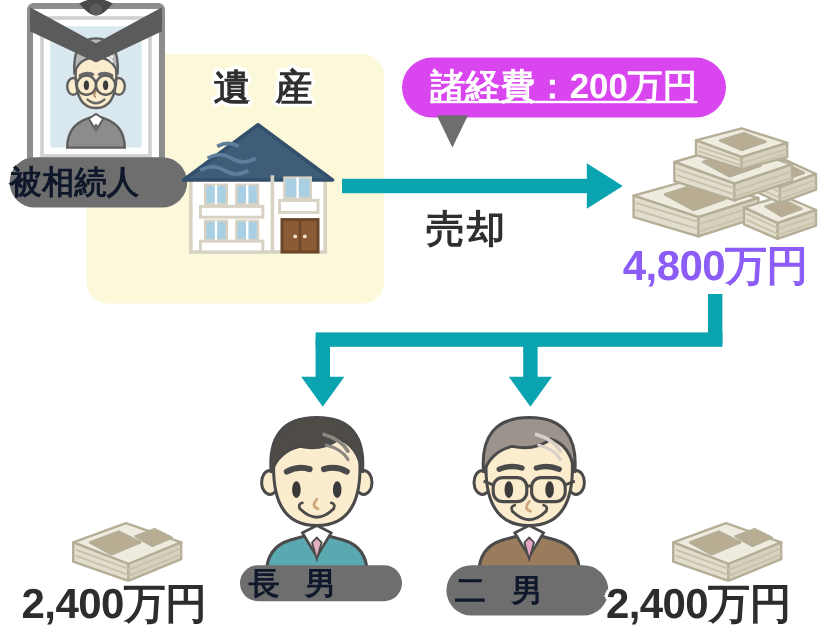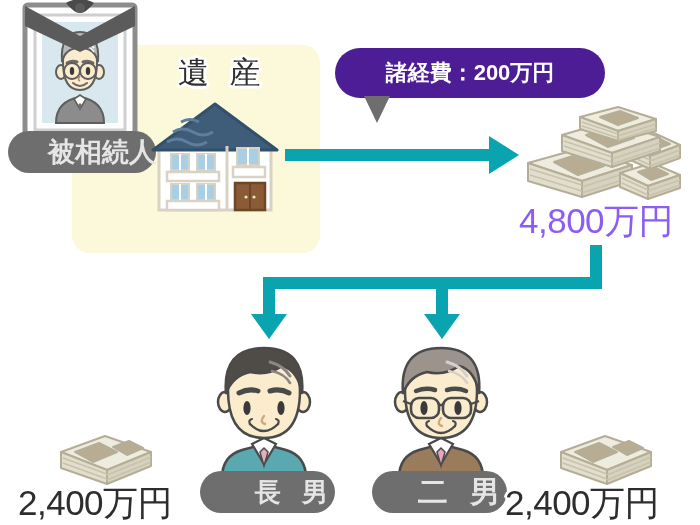--- a/index.html
+++ b/index.html
@@ -15,57 +15,57 @@
 
   
   .estate-panel{
     position:absolute;left:72px;top:45px;width:248px;height:208px;
     background:#fcf8da;border-radius:18px;
   }
 
   
   .otext{
     position:absolute;
-    font-weight:normal;
+    font-weight:bold;
     color:#333333;
     white-space:nowrap;
     letter-spacing:-0.5px;
     -webkit-text-stroke:0px;
     text-shadow:
       2px 0 0 #fff, -2px 0 0 #fff, 0 2px 0 #fff, 0 -2px 0 #fff,
       2px 2px 0 #fff, -2px 2px 0 #fff, 2px -2px 0 #fff, -2px -2px 0 #fff,
       3px 0 0 #fff, -3px 0 0 #fff, 0 3px 0 #fff, 0 -3px 0 #fff;
   }
   .estate-title{left:178px;top:52px;font-size:31px;letter-spacing:6px;color:#2f2f2f;}
   .amt-5000{left:142px;top:201px;font-size:35px;color:#2d2d2d;}
   .amt-4800{left:519px;top:198px;font-size:35px;color:#8b5cf6;}
   .amt-left{left:18px;top:480px;font-size:35px;color:#2d2d2d;}
   .amt-right{left:505px;top:480px;font-size:35px;color:#2d2d2d;}
   .sale-label{left:355px;top:170px;font-size:32px;color:#2f2f2f;letter-spacing:2px;}
 
   
   .pill{
     position:absolute;
     background:#6e6e6e;
-    color:#e5e5e5;
+    color:#0f172a;
     font-weight:bold;
-    display:flex;align-items:center;justify-content:flex-end;
+    display:flex;align-items:center;justify-content:flex-start;
     border-radius:999px;
     white-space:nowrap;
   }
   .pill-decedent{left:8px;top:131px;width:148px;height:42px;font-size:27px;letter-spacing:0px;}
-  .pill-son1{left:200px;top:471px;width:128px;height:42px;font-size:26px;letter-spacing:7px;padding-left:7px;}
-  .pill-son2{left:372px;top:471px;width:128px;height:42px;font-size:30px;letter-spacing:7px;padding-left:7px;}
+  .pill-son1{left:200px;top:471px;width:128px;height:30px;font-size:26px;letter-spacing:7px;padding-left:7px;}
+  .pill-son2{left:372px;top:471px;width:128px;height:42px;font-size:26px;letter-spacing:7px;padding-left:7px;}
 
   
   .bubble{
     position:absolute;left:335px;top:48px;width:270px;height:50px;
-    background:#4c1d95;border-radius:999px;
+    background:#d946ef;border-radius:999px;
     display:flex;align-items:center;justify-content:center;
-    color:#fff;font-weight:bold;font-size:22px;white-space:nowrap;
+    color:#fff;font-weight:bold;font-size:29px;white-space:nowrap;text-decoration:underline;
   }
   .bubble-tail{
     position:absolute;left:364px;top:96px;width:0;height:0;
     border-left:13px solid transparent;border-right:13px solid transparent;
     border-top:27px solid #6e6e6e;
   }
 
   
   .teal-h{
     position:absolute;left:285px;top:149px;width:212px;height:12px;background:#0aa3b0;
@@ -203,20 +203,21 @@
   </div>
 
 
   <div class="bubble">
     <span>諸経費：200万円</span>
   </div>
   <div class="bubble-tail"></div>
 
   <div class="teal-h"></div>
   <div class="teal-h-head"></div>
+  <div class="otext sale-label">売却</div>
 
   <div class="ill money-big">
     <svg width="165" height="100" viewBox="0 0 165 100">
       <g stroke="#b5ae97" stroke-width="2" stroke-linejoin="round">
 
         <g>
           <path d="M8 58 L58 44 L112 60 L62 76 Z" fill="#eeebdf"></path>
           <path d="M8 58 L8 76 L62 92 L62 76 Z" fill="#e2dece"></path>
           <path d="M112 60 L112 76 L62 92 L62 76 Z" fill="#d7d2bf"></path>
           <path d="M10 64 L62 80 M10 70 L62 86" stroke="#c8c2ab" stroke-width="1.6" fill="none"></path>

